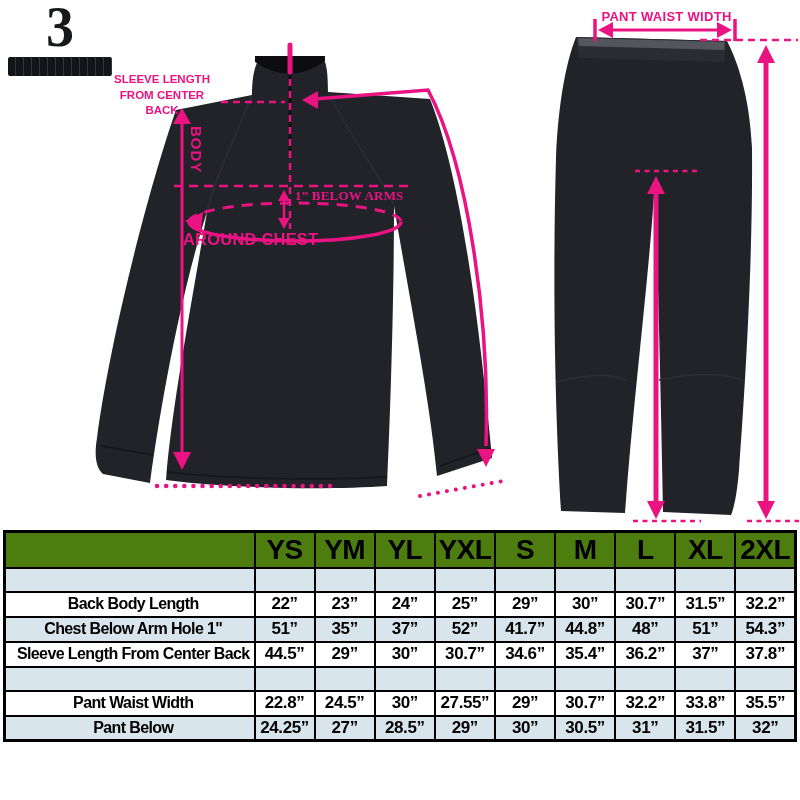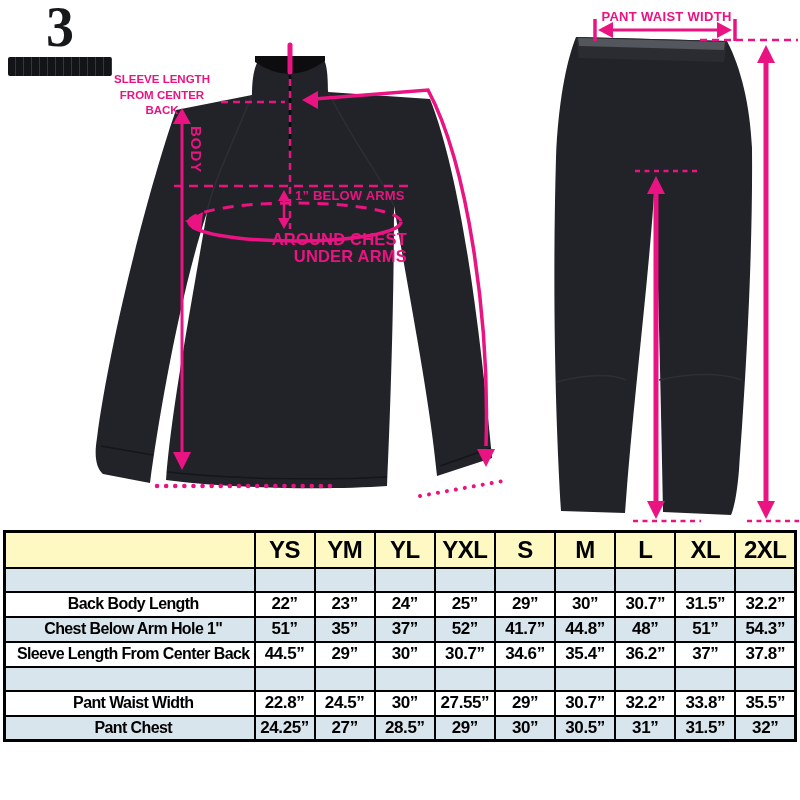--- a/index.html
+++ b/index.html
@@ -30,40 +30,40 @@
     background:repeating-linear-gradient(90deg,#131418 0 7px,#34363c 7px 8px);
   }
 
   
   .ann{position:absolute;color:var(--pink);font-weight:700;line-height:1.2;white-space:nowrap;}
   .ann-sleeve{left:106px;top:72px;width:112px;text-align:center;font-size:11.5px;line-height:1.35;white-space:normal;}
   .ann-body{
     left:187px;top:126px;font-size:15px;letter-spacing:1px;
     writing-mode:vertical-rl;
   }
-  .ann-belowarms{left:295px;top:188px;font-size:13px;letter-spacing:0.2px;}
-  .ann-chest{left:183px;top:231px;width:224px;text-align:right;font-size:16.5px;line-height:1.0;letter-spacing:0.2px;}
+  .ann-belowarms{left:295px;top:188px;font-size:13px;letter-spacing:0.2px;font-family:Liberation Serif, serif;}
+  .ann-chest{left:183px;top:231px;width:224px;text-align:left;font-size:16.5px;line-height:1.0;letter-spacing:0.2px;}
   .ann-chest span{display:block;}
   .ann-waist{left:599px;top:9px;width:135px;text-align:center;font-size:13px;letter-spacing:0.3px;}
 
   
   .size-table{
     position:absolute;top:530px;left:3px;width:794px;
     border-collapse:collapse;table-layout:fixed;
     border:3px solid var(--ink);
     background:#fff;
   }
   .size-table th,.size-table td{
     border:2px solid var(--ink);
     font-weight:700;color:var(--ink);
     text-align:center;vertical-align:middle;
     white-space:nowrap;overflow:hidden;
     padding:0;
   }
-  .size-table thead th{height:36px;font-size:24px;letter-spacing:-0.5px;background:#fef9c3;}
+  .size-table thead th{height:36px;font-size:28px;letter-spacing:-0.5px;background:#4d7c0f;}
   .size-table tbody td{height:25px;font-size:17px;letter-spacing:-0.4px;}
   .size-table th:first-child,.size-table td:first-child{width:250px;text-align:center;padding-left:7px;}
   .size-table tbody td:first-child{font-size:16px;letter-spacing:-0.6px;}
   .size-table tbody tr:nth-child(odd) td{background:var(--tableblue);}
   .size-table tbody tr.spacer{height:24px;}
   .size-table tbody tr.spacer td{height:22px;}
 </style>
 </head>
 <body>
 
@@ -167,21 +167,20 @@
 
   <div class="ann ann-sleeve">
     <span>SLEEVE</span>
     <span>LENGTH FROM</span>
     <span>CENTER BACK</span>
   </div>
   <div class="ann ann-body">BODY</div>
   <div class="ann ann-belowarms">1” BELOW ARMS</div>
   <div class="ann ann-chest">
     <span>AROUND CHEST</span>
-    <span>UNDER ARMS</span>
   </div>
   <div class="ann ann-waist">PANT WAIST WIDTH</div>
 
   <table class="size-table">
     <thead>
         <tr>
           <th></th>
           <th>YS</th>
           <th>YM</th>
           <th>YL</th>
@@ -260,21 +259,21 @@
           <td>24.5”</td>
           <td>30”</td>
           <td>27.55”</td>
           <td>29”</td>
           <td>30.7”</td>
           <td>32.2”</td>
           <td>33.8”</td>
           <td>35.5”</td>
         </tr>
         <tr>
-          <td>Pant Chest</td>
+          <td>Pant Below</td>
           <td>24.25”</td>
           <td>27”</td>
           <td>28.5”</td>
           <td>29”</td>
           <td>30”</td>
           <td>30.5”</td>
           <td>31”</td>
           <td>31.5”</td>
           <td>32”</td>
         </tr>

